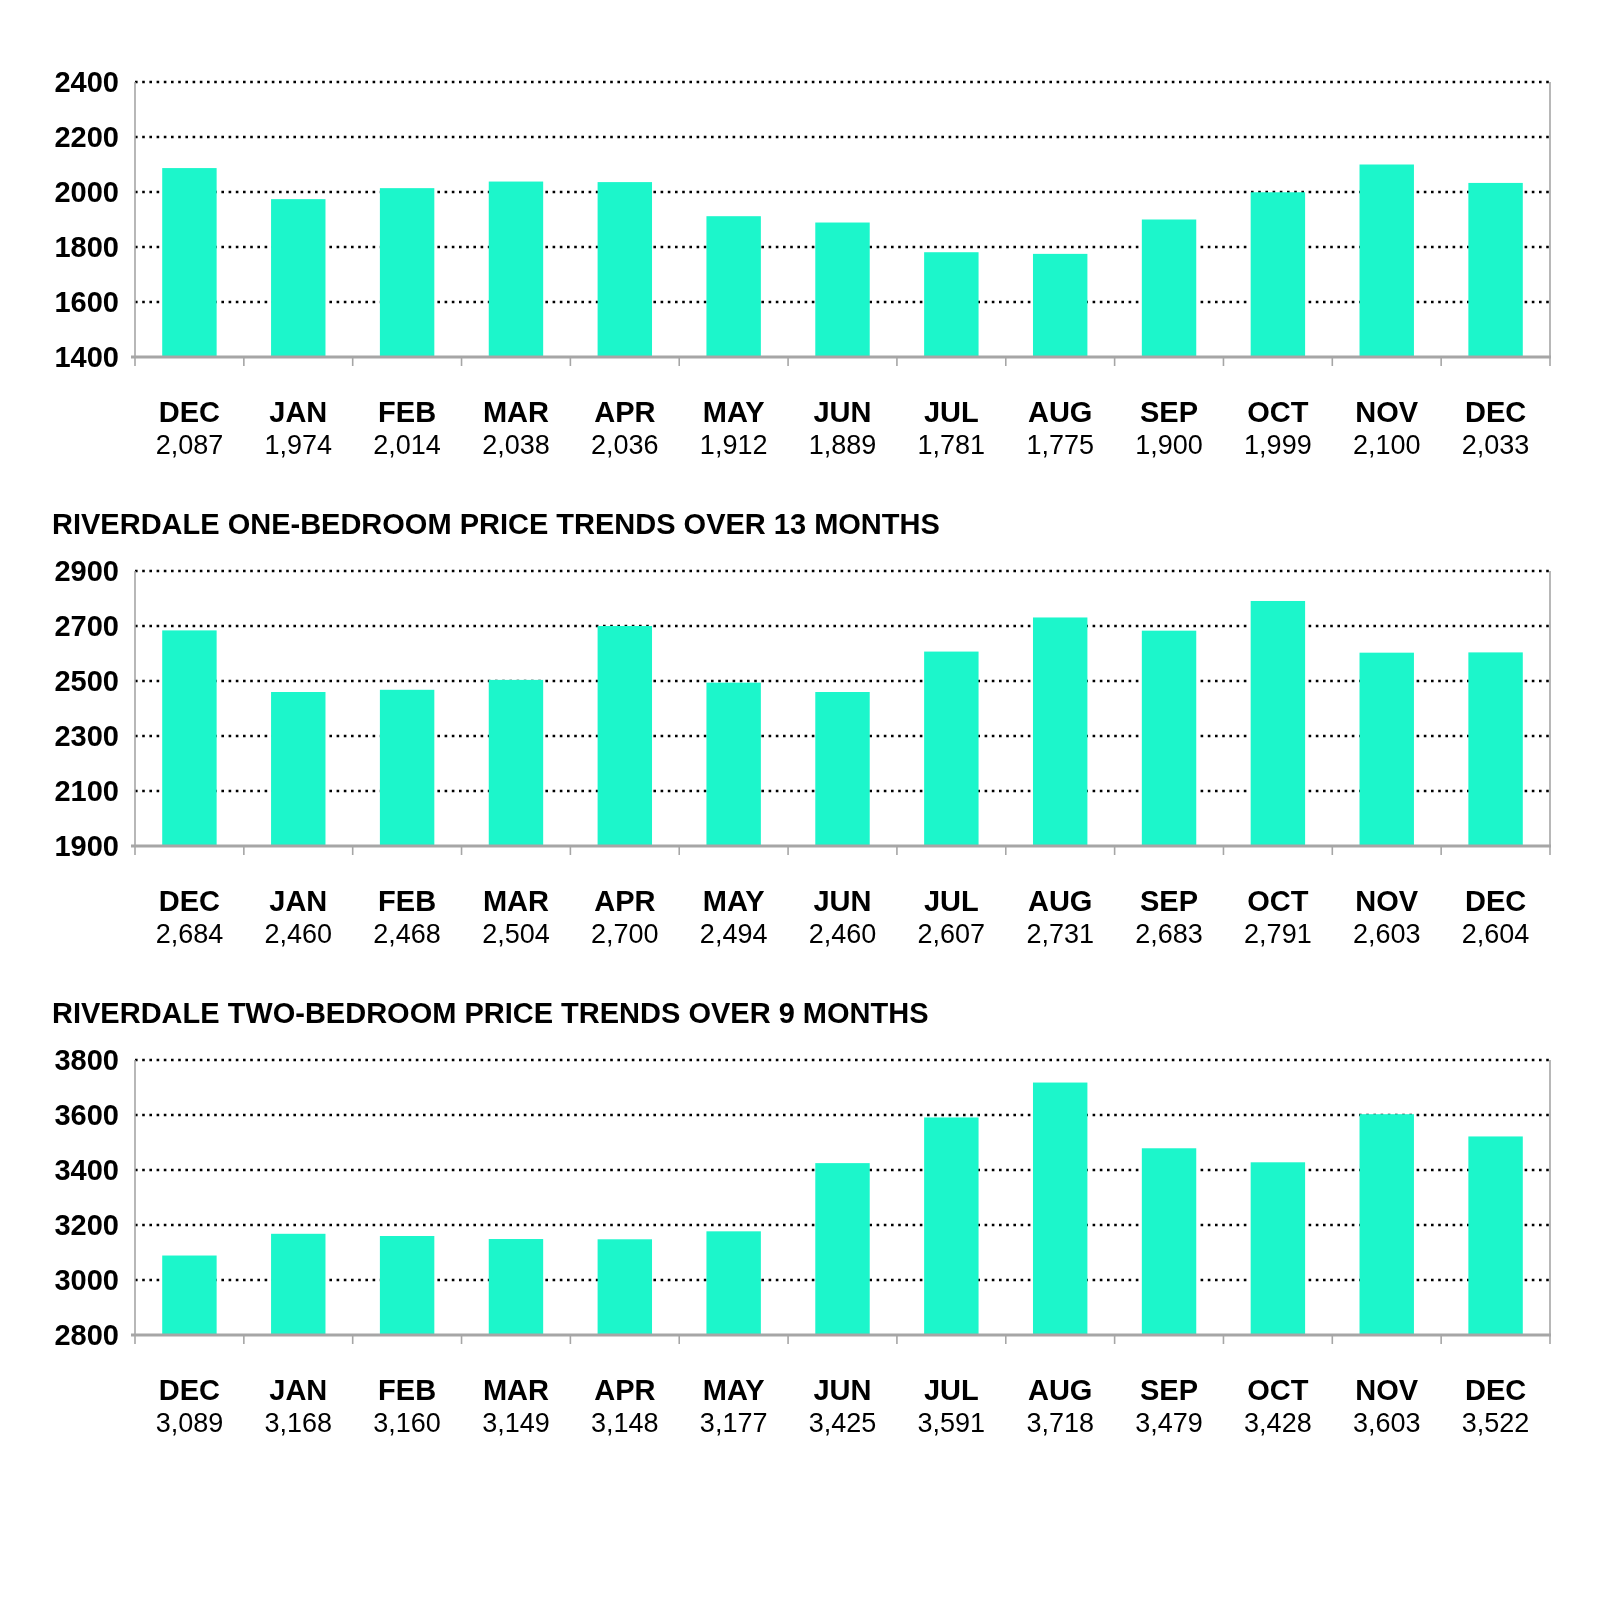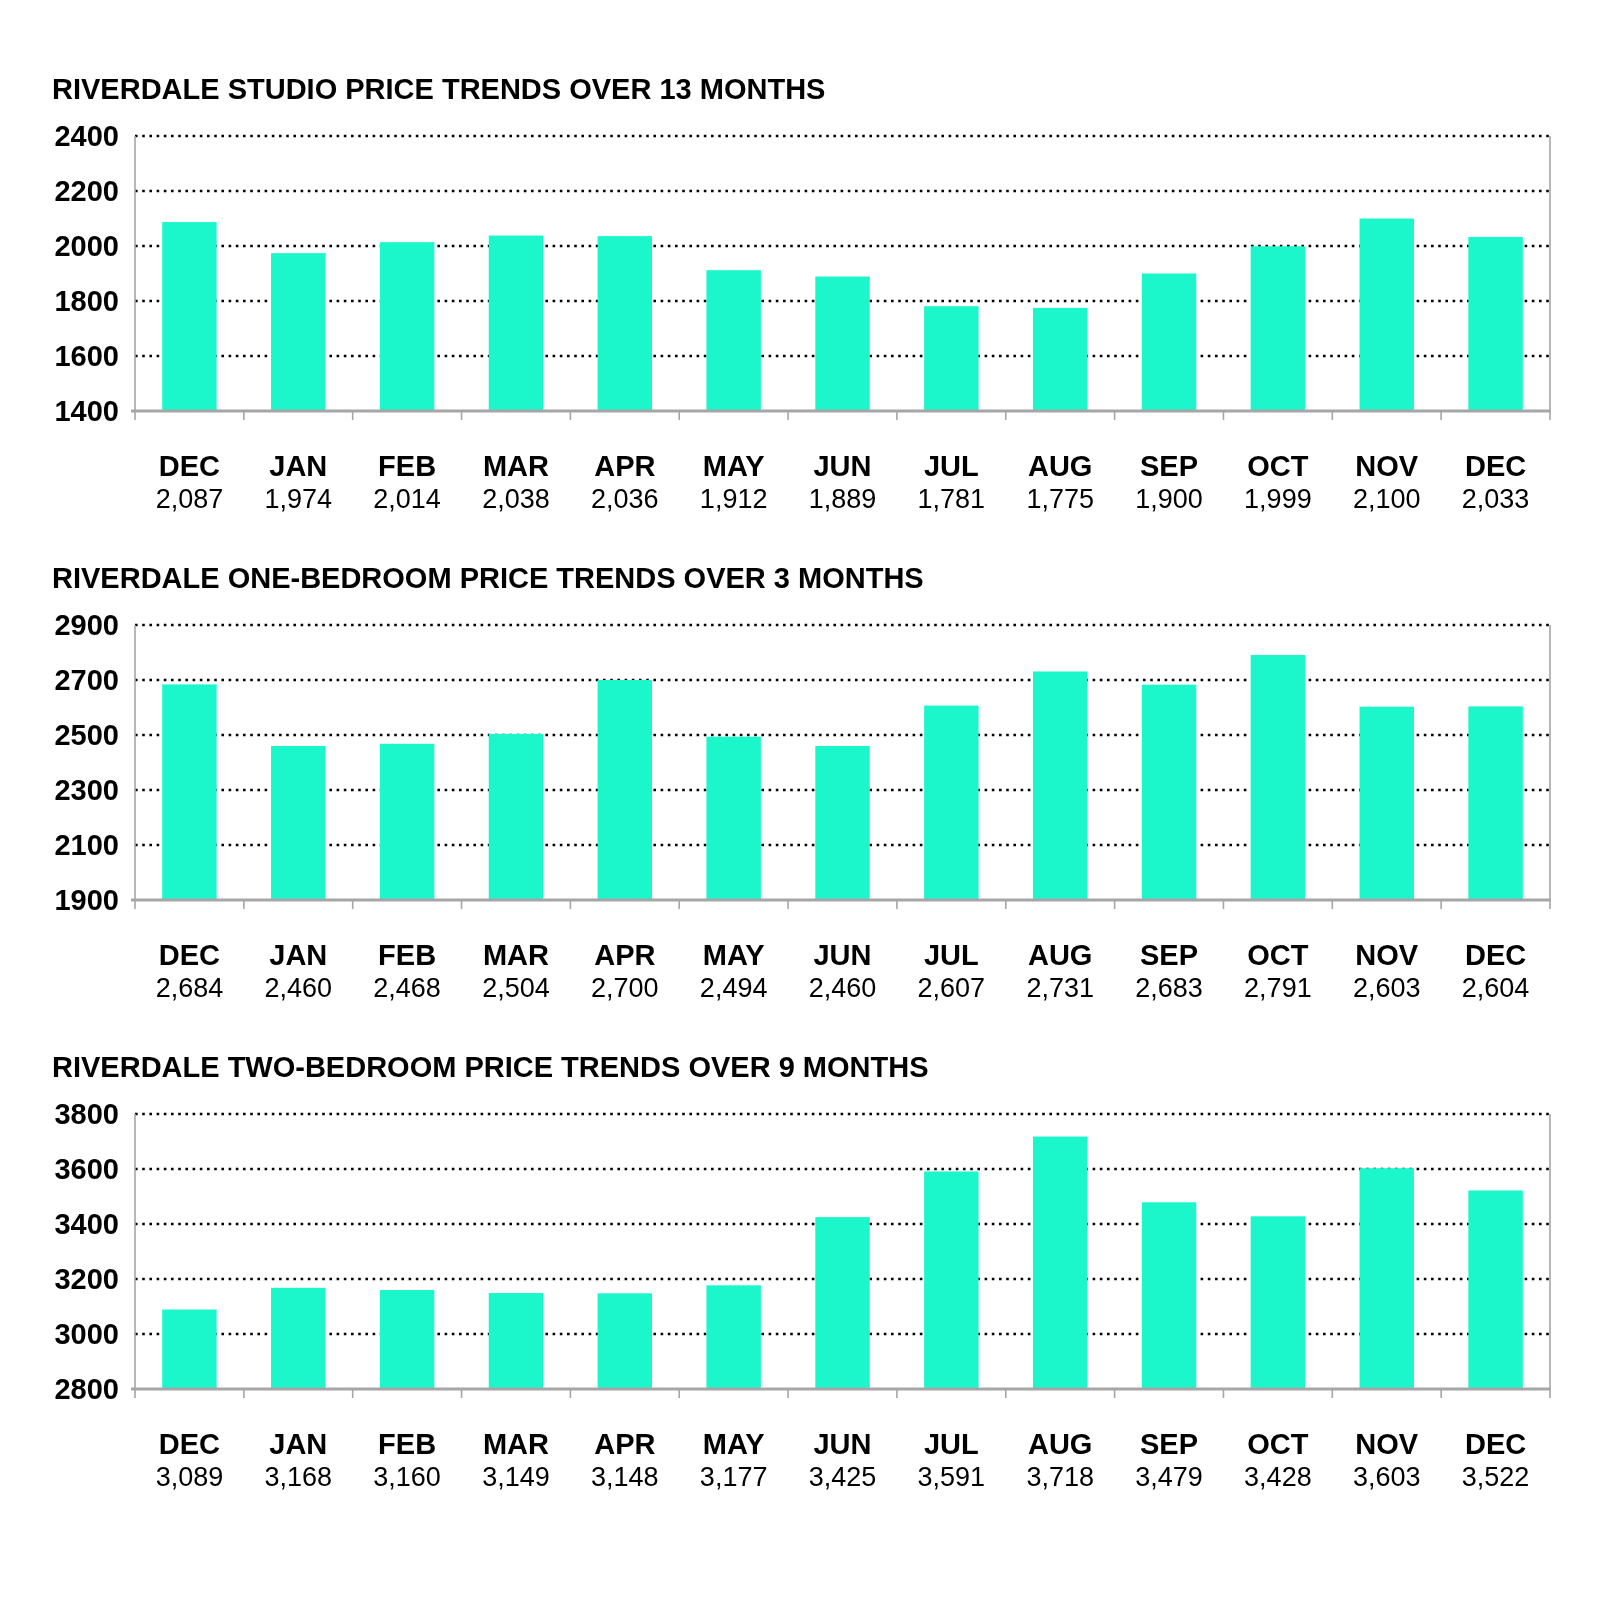--- a/index.html
+++ b/index.html
@@ -34,21 +34,20 @@
   }
   svg text {
     font-family: "Liberation Sans", sans-serif;
     fill: #000000;
   }
 </style>
 </head>
 <body>
 
 <section class="chart-section">
-  <h2 class="chart-title">RIVERDALE STUDIO PRICE TRENDS OVER 13 MONTHS</h2>
   <svg class="chart-canvas" viewBox="0 0 1600 395" xmlns="http://www.w3.org/2000/svg">
       <line x1="135" x2="1550" y1="10" y2="10" stroke="#000000" stroke-width="2.6" stroke-dasharray="2.6 4.6"></line>
       <line x1="135" x2="1550" y1="65" y2="65" stroke="#000000" stroke-width="2.6" stroke-dasharray="2.6 4.6"></line>
       <line x1="135" x2="1550" y1="120" y2="120" stroke="#000000" stroke-width="2.6" stroke-dasharray="2.6 4.6"></line>
       <line x1="135" x2="1550" y1="175" y2="175" stroke="#000000" stroke-width="2.6" stroke-dasharray="2.6 4.6"></line>
       <line x1="135" x2="1550" y1="230" y2="230" stroke="#000000" stroke-width="2.6" stroke-dasharray="2.6 4.6"></line>
       <line x1="135" x2="135" y1="10" y2="285" stroke="#a6a6a6" stroke-width="1.6"></line>
       <line x1="1550" x2="1550" y1="10" y2="285" stroke="#a6a6a6" stroke-width="1.6"></line>
       <text x="119" y="20" text-anchor="end" font-size="29" font-weight="bold">2400</text>
       <text x="119" y="75" text-anchor="end" font-size="29" font-weight="bold">2200</text>
@@ -107,21 +106,21 @@
       <text x="1277.8846153846152" y="350" text-anchor="middle" font-size="29" font-weight="bold">OCT</text>
       <text x="1277.8846153846152" y="382" text-anchor="middle" font-size="27" font-weight="normal">1,999</text>
       <text x="1386.730769230769" y="350" text-anchor="middle" font-size="29" font-weight="bold">NOV</text>
       <text x="1386.730769230769" y="382" text-anchor="middle" font-size="27" font-weight="normal">2,100</text>
       <text x="1495.576923076923" y="350" text-anchor="middle" font-size="29" font-weight="bold">DEC</text>
       <text x="1495.576923076923" y="382" text-anchor="middle" font-size="27" font-weight="normal">2,033</text>
     </svg>
 </section>
 
 <section class="chart-section">
-  <h2 class="chart-title">RIVERDALE ONE-BEDROOM PRICE TRENDS OVER 3 MONTHS</h2>
+  <h2 class="chart-title">RIVERDALE ONE-BEDROOM PRICE TRENDS OVER 13 MONTHS</h2>
   <svg class="chart-canvas" viewBox="0 0 1600 395" xmlns="http://www.w3.org/2000/svg">
       <line x1="135" x2="1550" y1="10" y2="10" stroke="#000000" stroke-width="2.6" stroke-dasharray="2.6 4.6"></line>
       <line x1="135" x2="1550" y1="65" y2="65" stroke="#000000" stroke-width="2.6" stroke-dasharray="2.6 4.6"></line>
       <line x1="135" x2="1550" y1="120" y2="120" stroke="#000000" stroke-width="2.6" stroke-dasharray="2.6 4.6"></line>
       <line x1="135" x2="1550" y1="175" y2="175" stroke="#000000" stroke-width="2.6" stroke-dasharray="2.6 4.6"></line>
       <line x1="135" x2="1550" y1="230" y2="230" stroke="#000000" stroke-width="2.6" stroke-dasharray="2.6 4.6"></line>
       <line x1="135" x2="135" y1="10" y2="285" stroke="#a6a6a6" stroke-width="1.6"></line>
       <line x1="1550" x2="1550" y1="10" y2="285" stroke="#a6a6a6" stroke-width="1.6"></line>
       <text x="119" y="20" text-anchor="end" font-size="29" font-weight="bold">2900</text>
       <text x="119" y="75" text-anchor="end" font-size="29" font-weight="bold">2700</text>

